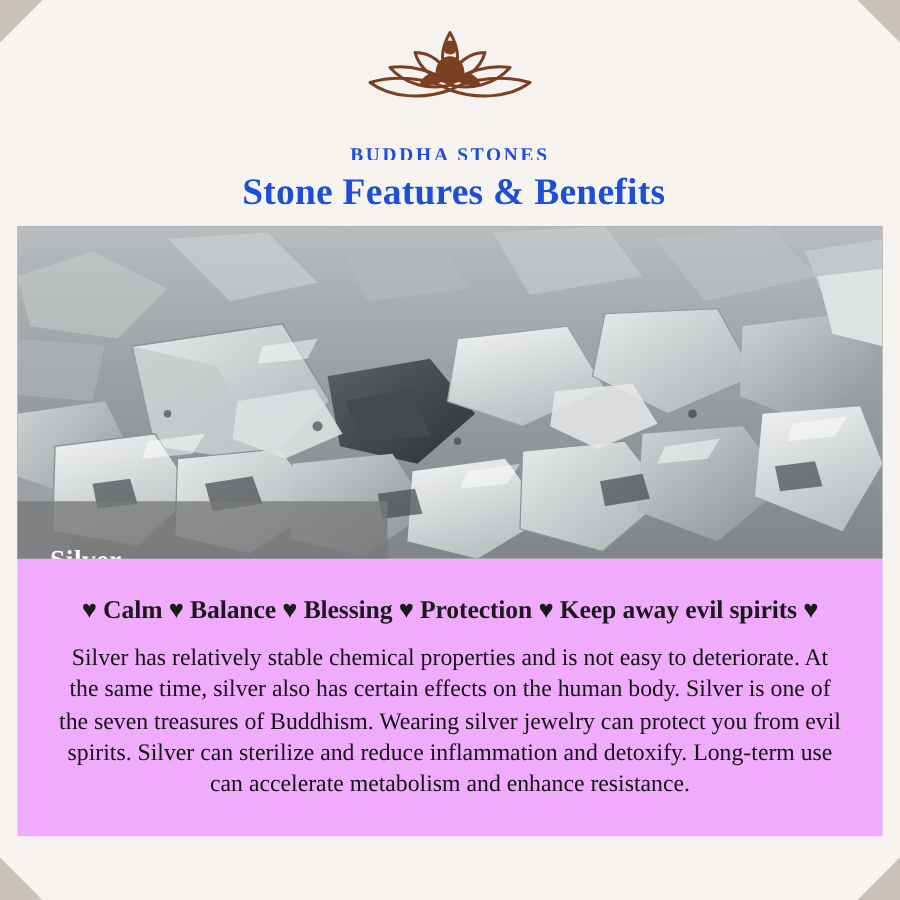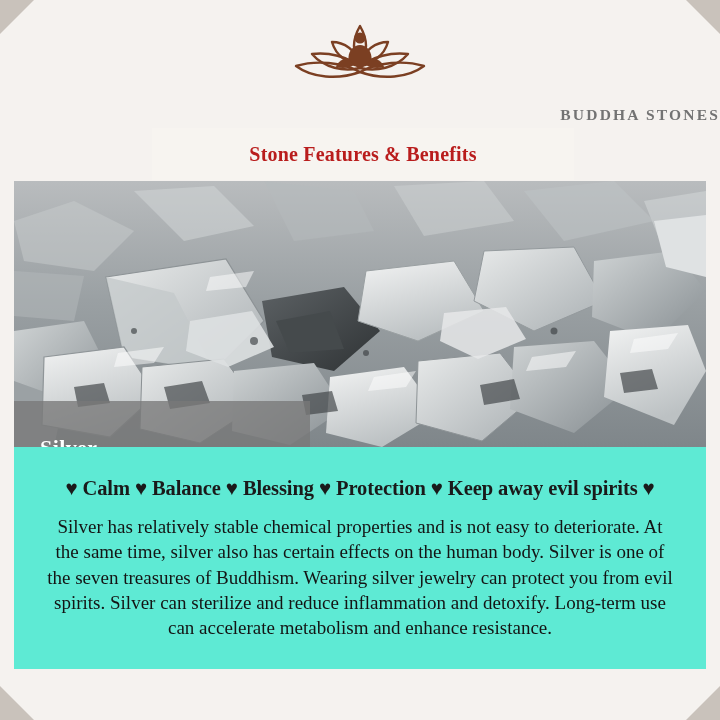--- a/index.html
+++ b/index.html
@@ -37,45 +37,44 @@
     top: 18px;
     left: 0;
     width: 720px;
     text-align: center;
   }
   .logo-mark {
     display: block;
     margin: 0 auto;
   }
   .brand-name {
-    margin-top: 4px;
+    margin-top: 14px;
     font-family: "Liberation Serif", serif;
     font-size: 15.5px;
     letter-spacing: 2.2px;
-    color: #737373;
-    font-weight: bold;
-    text-align: right;
+    color: #1d4ed8;
+    font-weight: bold;
   }
 
   .title-band {
     position: absolute;
     top: 128px;
     left: 152px;
     width: 422px;
     height: 52px;
     background: #f7f4f0;
     display: flex;
     align-items: center;
     justify-content: center;
   }
   .title-band .title-text {
     font-family: "Liberation Serif", serif;
-    font-size: 20px;
-    font-weight: bold;
-    color: #b91c1c;
+    font-size: 30px;
+    font-weight: bold;
+    color: #1d4ed8;
     letter-spacing: 0.2px;
   }
 
   
   .photo {
     position: absolute;
     top: 181px;
     left: 14px;
     width: 692px;
     height: 266px;
@@ -103,21 +102,21 @@
     letter-spacing: 0.4px;
     margin-top: 47px;
   }
 
   .body-panel {
     position: absolute;
     top: 447px;
     left: 14px;
     width: 692px;
     height: 222px;
-    background: #5eead4;
+    background: #f0abfc;
     box-sizing: border-box;
     padding: 30px 30px 0 30px;
   }
   .keywords {
     font-family: "Liberation Serif", serif;
     font-size: 20.5px;
     font-weight: bold;
     color: #1a1a1a;
     text-align: center;
     white-space: nowrap;

